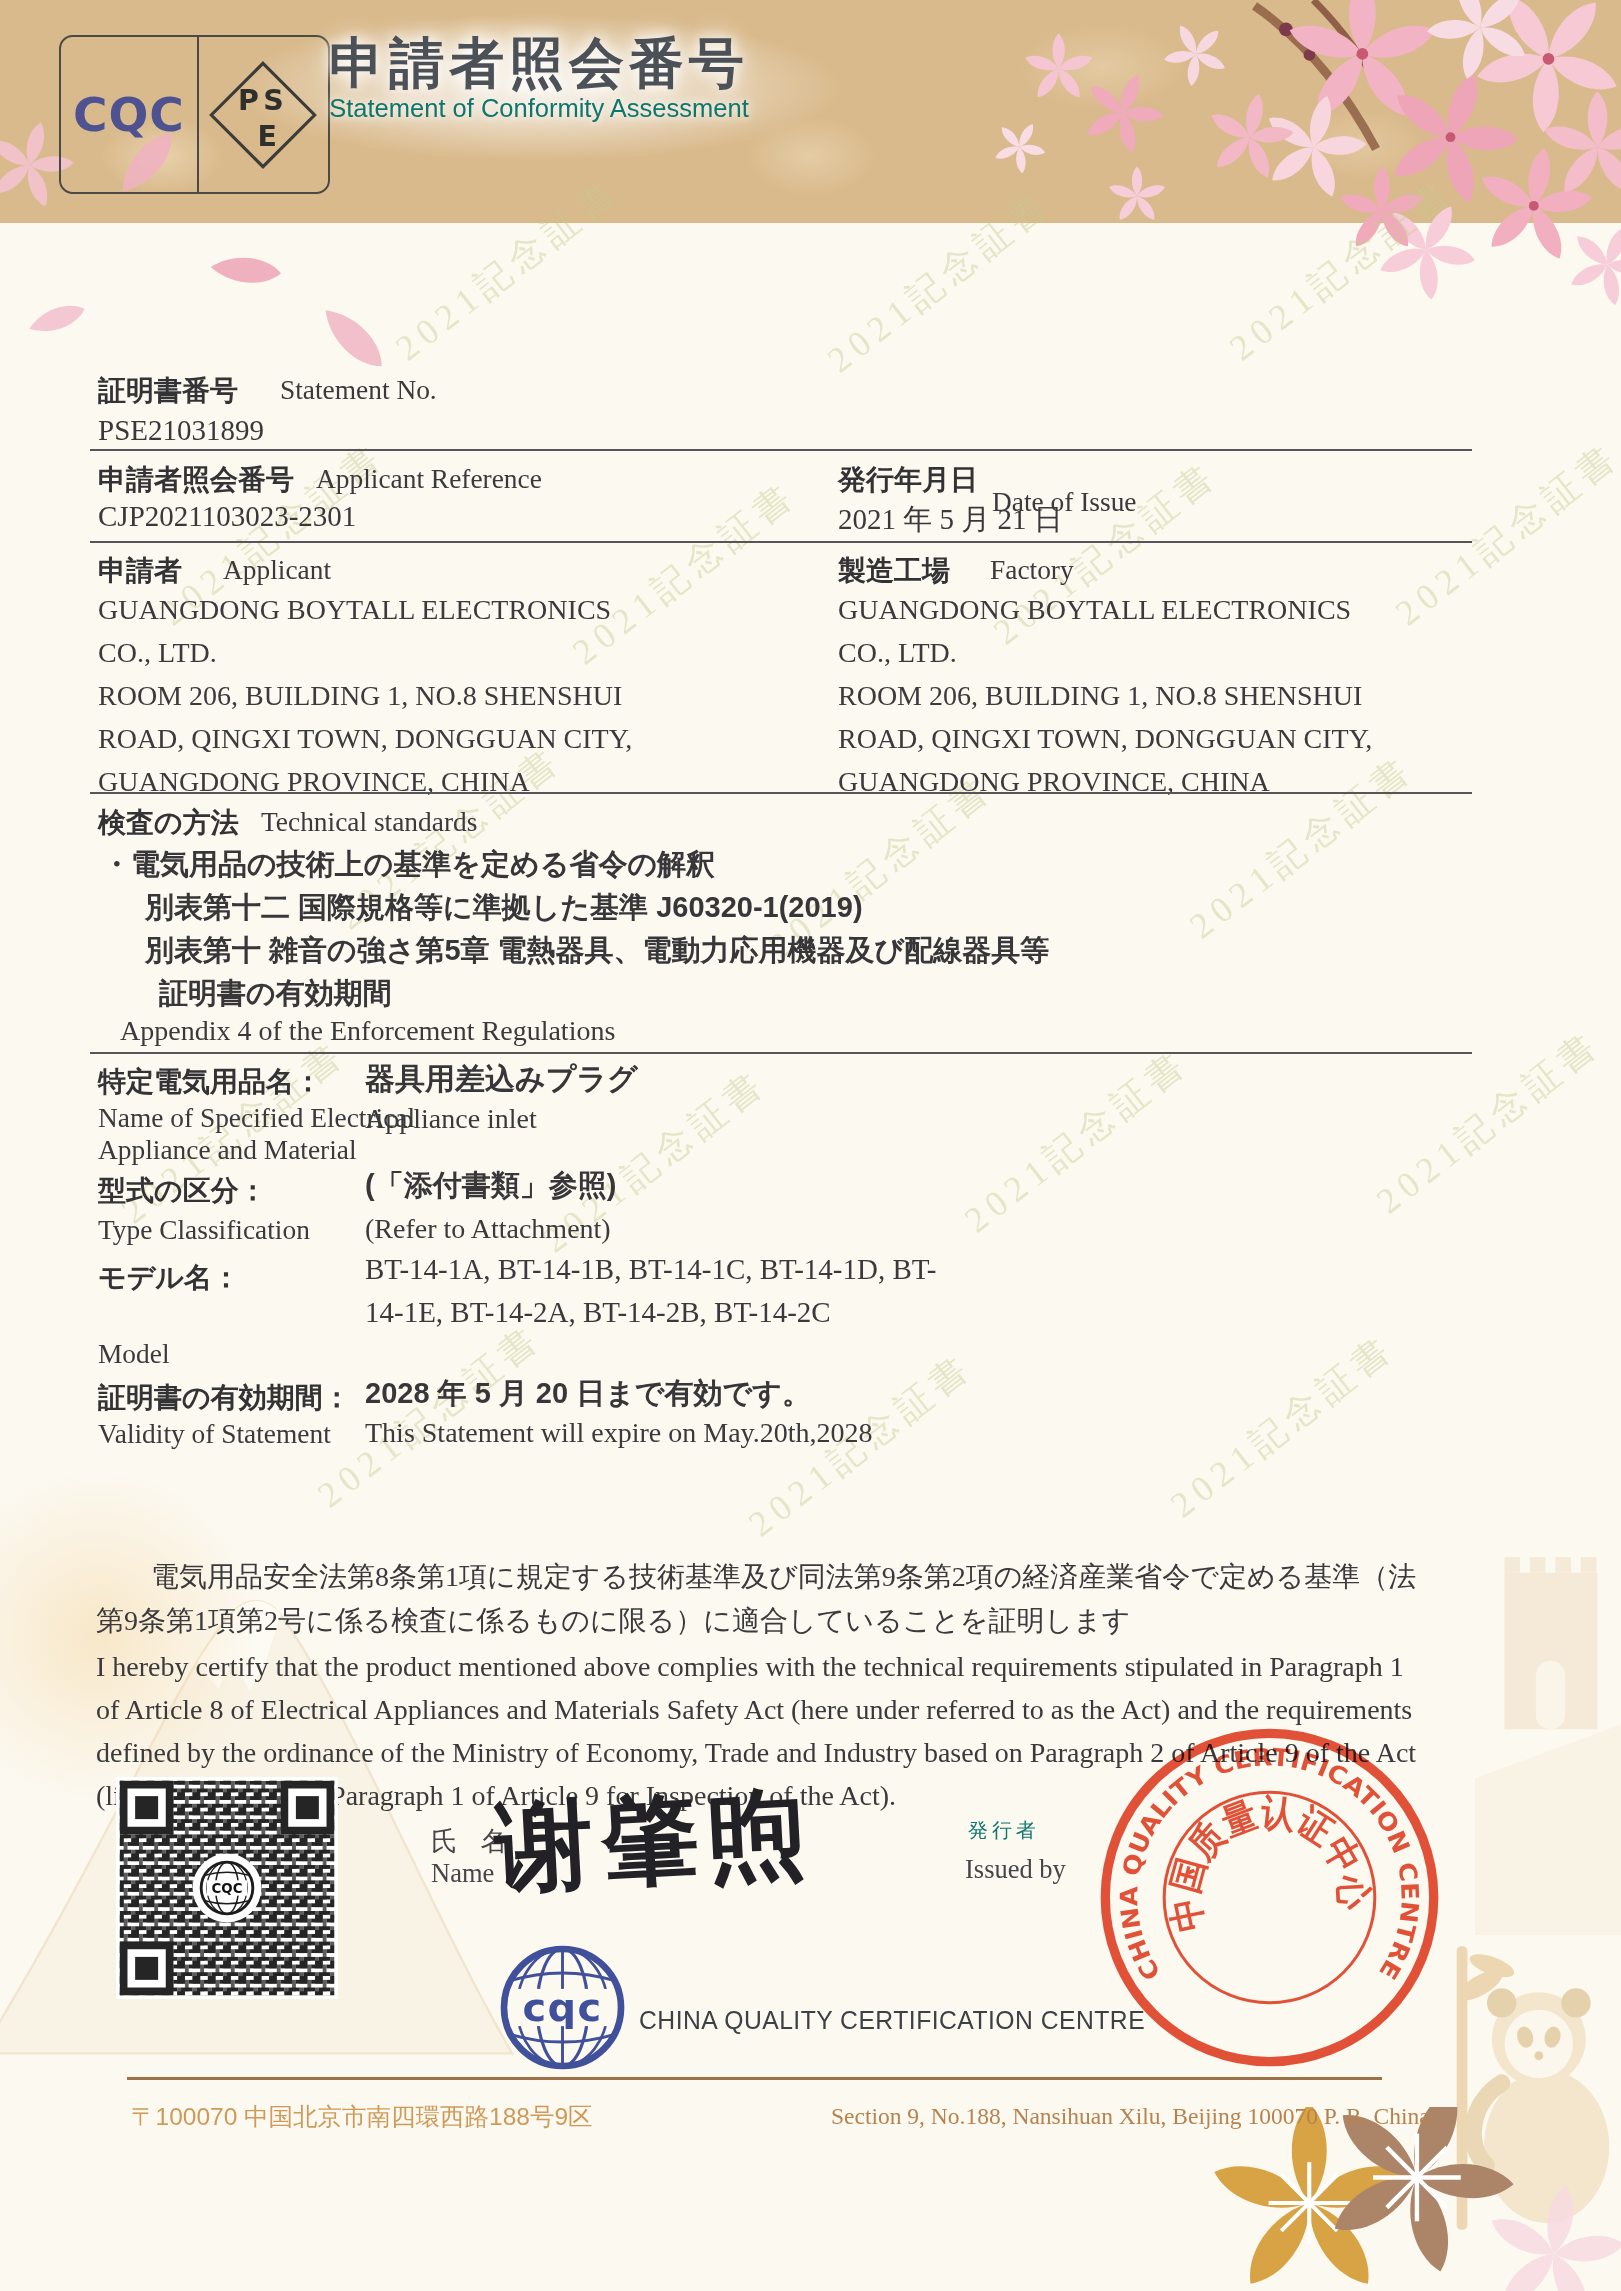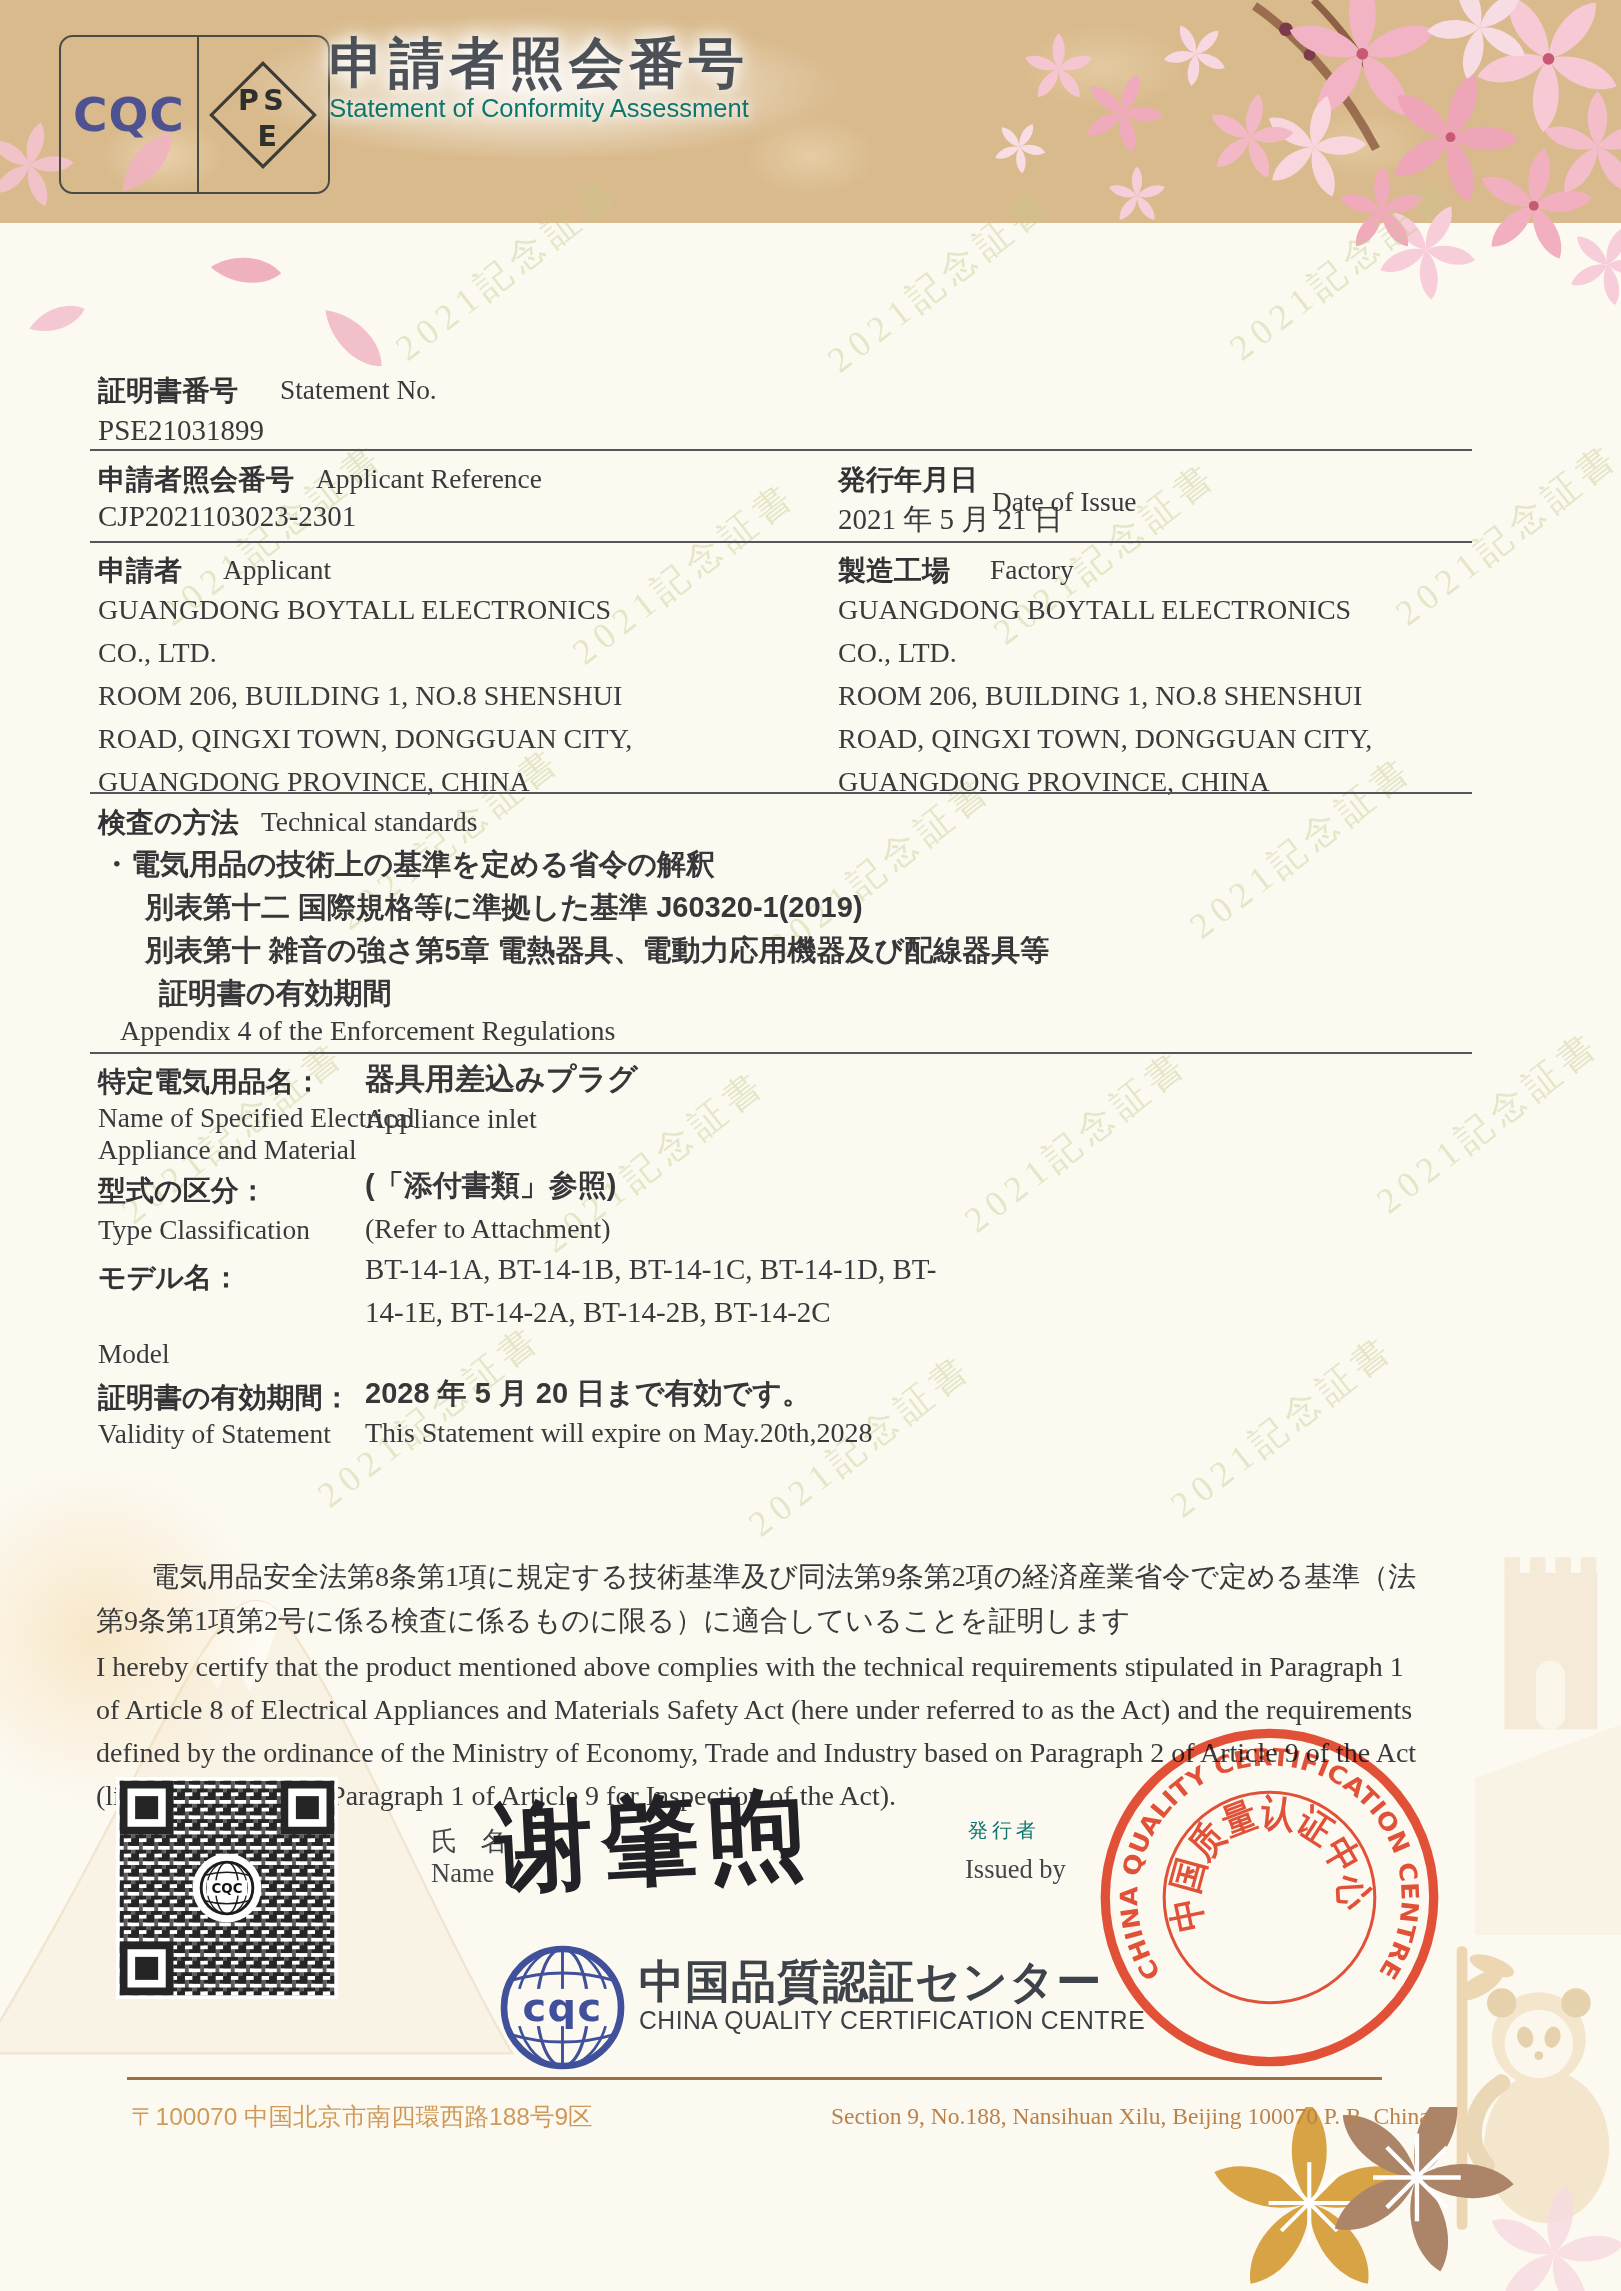--- a/index.html
+++ b/index.html
@@ -311,21 +311,20 @@
 
   <svg class="abs" style="left:496px;top:1941px;z-index:3" width="133" height="133" viewBox="0 0 100 100">
     <circle cx="50" cy="50" r="44" fill="none" stroke="#40509a" stroke-width="5"></circle>
     <ellipse cx="50" cy="50" rx="19" ry="44" fill="none" stroke="#40509a" stroke-width="2.4"></ellipse>
     <ellipse cx="50" cy="50" rx="34" ry="44" fill="none" stroke="#40509a" stroke-width="2"></ellipse>
     <line x1="50" y1="6" x2="50" y2="94" stroke="#40509a" stroke-width="2.2"></line>
     <path d="M10,30 Q50,18 90,30 M10,70 Q50,82 90,70" fill="none" stroke="#40509a" stroke-width="2.2"></path>
     <rect x="13" y="36" width="74" height="28" fill="#fcf9f1"></rect>
     <text x="50" y="60" text-anchor="middle" font-family="DejaVu Sans, sans-serif" font-weight="bold" font-size="30" letter-spacing="1" fill="#40509a">cqc</text>
   </svg>
-  <div class="abs jp" style="left:639px;top:1952px;font-size:45px;font-weight:600;letter-spacing:1px;color:#3e4349;z-index:3">中国品質認証センター</div>
   <div class="abs jp" style="left:639px;top:2005px;font-size:26px;letter-spacing:0.5px;color:#3c4146;transform:scaleX(.95);transform-origin:left;z-index:3">CHINA QUALITY CERTIFICATION CENTRE</div>
 
   <svg class="abs" style="left:1091px;top:1719px;z-index:5;opacity:.93;mix-blend-mode:multiply" width="357" height="357" viewBox="0 0 200 200">
     <circle cx="100" cy="100" r="92" fill="none" stroke="#e2462c" stroke-width="5.2"></circle>
     <circle cx="100" cy="100" r="59" fill="none" stroke="#e2462c" stroke-width="1.7"></circle>
     <defs>
       <path id="ringPath" d="M39.4,142.5 A74,74 0 1 1 160.6,142.5" fill="none"></path>
       <path id="innerPath" d="M63.8,116.9 A40,40 0 1 1 136.2,116.9" fill="none"></path>
     </defs>
     <text font-family="DejaVu Sans, sans-serif" font-weight="bold" font-size="13.5" fill="#e2462c">

